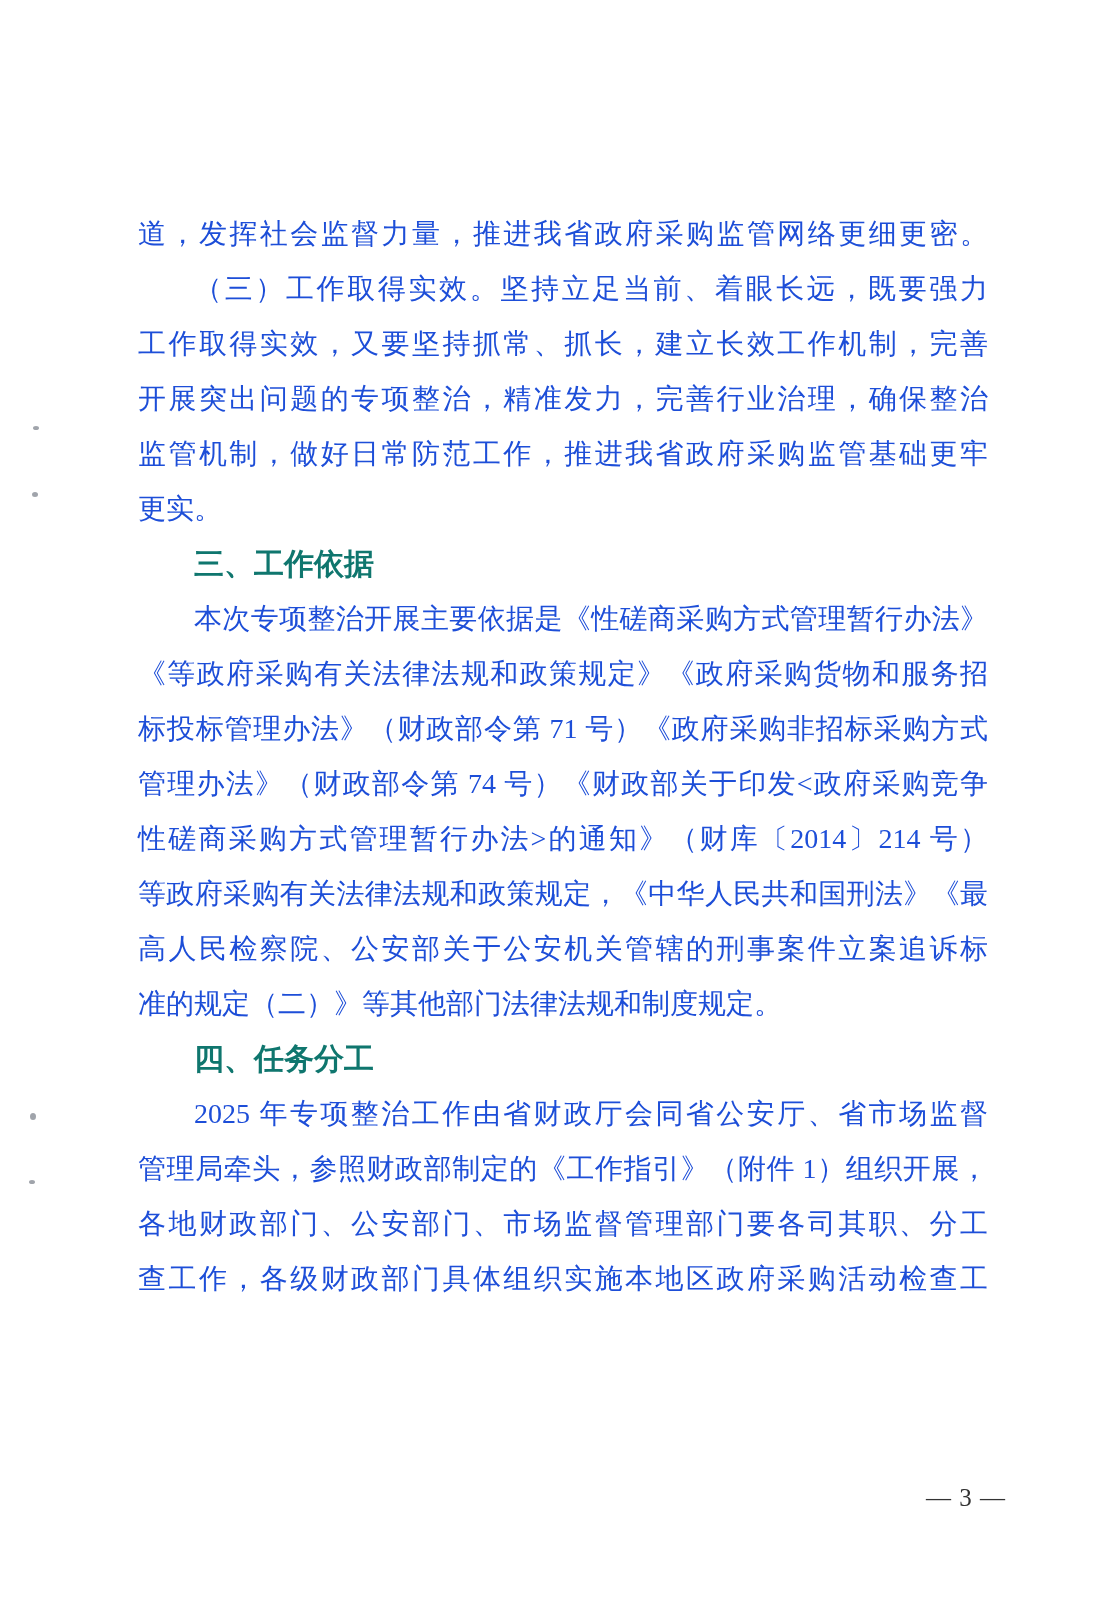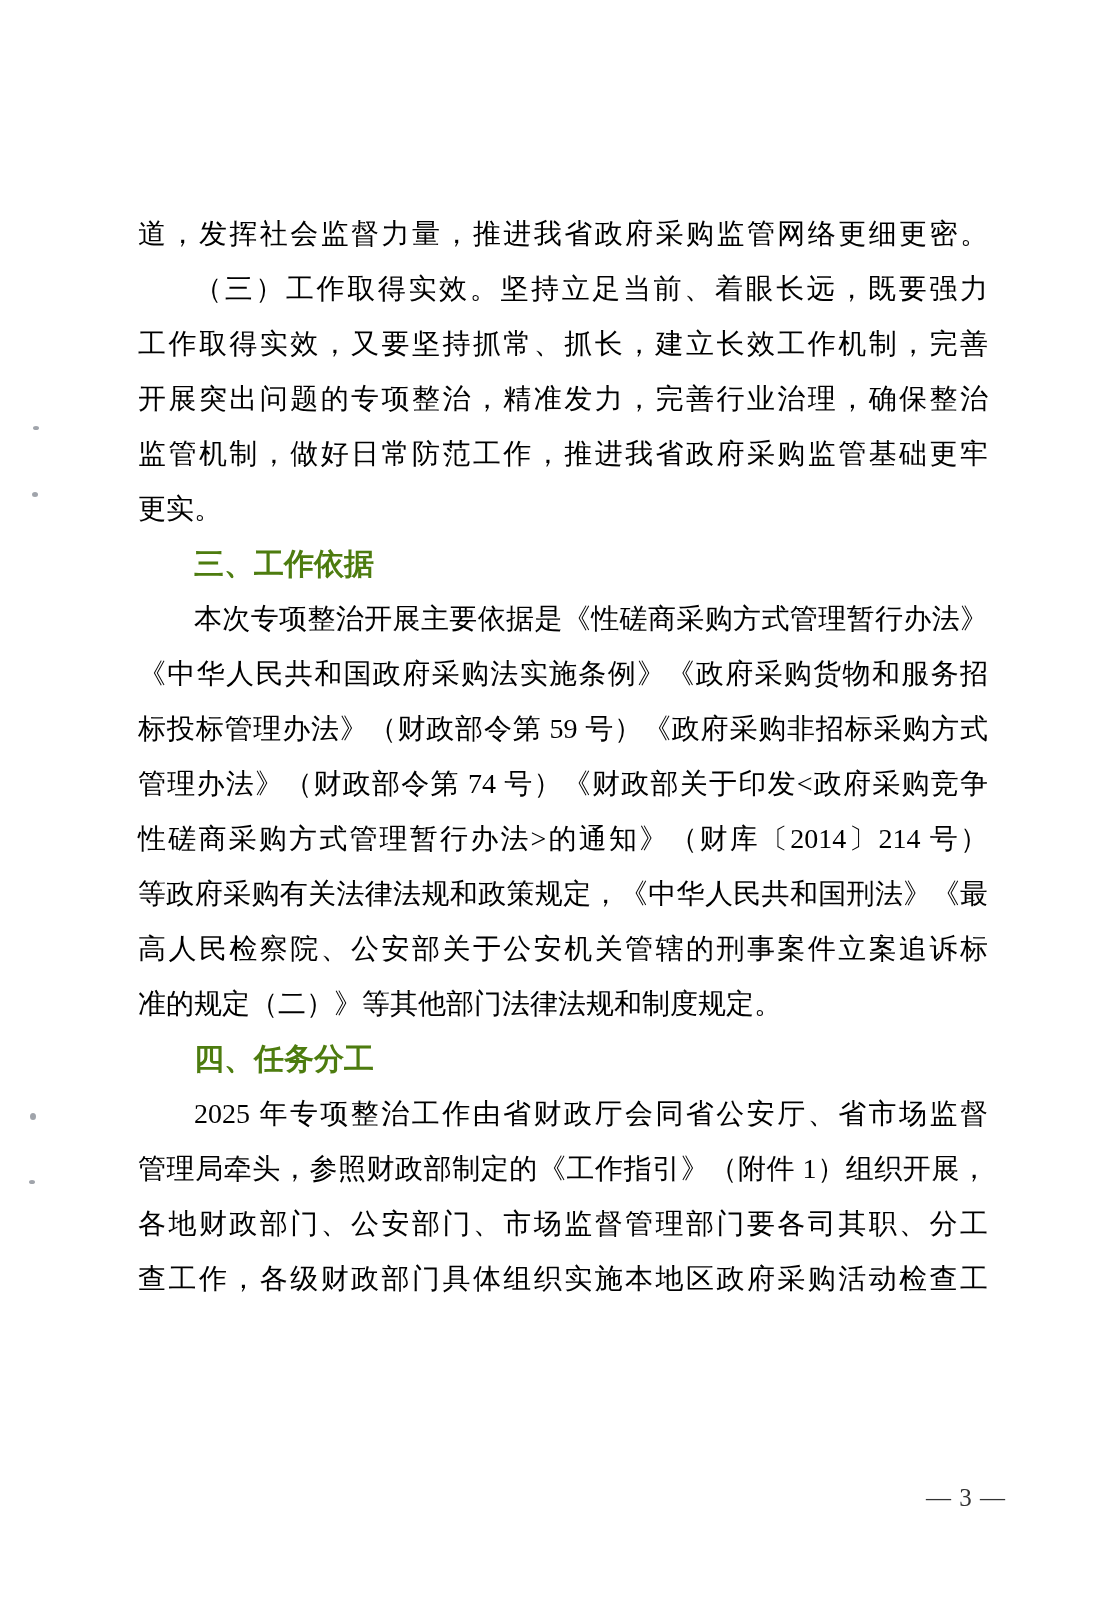--- a/index.html
+++ b/index.html
@@ -18,21 +18,21 @@
   .content {
     position: absolute;
     left: 138px;
     top: 206px;
     width: 850px;
   }
   .line {
     height: 55px;
     line-height: 55px;
     font-size: 28px;
-    color: #000000;
+    color: #1d4ed8;
     font-family: "Liberation Serif", "DejaVu Serif", serif;
     text-align: justify;
     text-align-last: justify;
     overflow: visible;
     white-space: nowrap;
   }
   .line.jst {
     white-space: normal;
     height: 55px;
   }
@@ -43,21 +43,21 @@
   }
   .line.indent {
     text-indent: 56px;
   }
   .heading {
     height: 55px;
     line-height: 55px;
     font-family: "Liberation Sans", "DejaVu Sans", sans-serif;
     font-weight: 700;
     font-size: 30px;
-    color: #4d7c0f;
+    color: #0f766e;
     text-align: left;
     text-align-last: left;
     text-indent: 56px;
     white-space: nowrap;
   }
   .page-number {
     position: absolute;
     top: 1482px;
     left: 920px;
     width: 92px;
@@ -91,22 +91,22 @@
 
     <div class="line jst indent">（三）工作取得实效。坚持立足当前、着眼长远，既要强力</div>
     <div class="line jst">工作取得实效，又要坚持抓常、抓长，建立长效工作机制，完善</div>
     <div class="line jst">开展突出问题的专项整治，精准发力，完善行业治理，确保整治</div>
     <div class="line jst">监管机制，做好日常防范工作，推进我省政府采购监管基础更牢</div>
     <div class="line end">更实。</div>
 
     <div class="heading">三、工作依据</div>
 
     <div class="line jst indent">本次专项整治开展主要依据是《性磋商采购方式管理暂行办法》</div>
-    <div class="line jst">《中华人民共和国政府采购法实施条例》《政府采购货物和服务招</div>
-    <div class="line jst">标投标管理办法》（财政部令第 59 号）《政府采购非招标采购方式</div>
+    <div class="line jst">《等政府采购有关法律法规和政策规定》《政府采购货物和服务招</div>
+    <div class="line jst">标投标管理办法》（财政部令第 71 号）《政府采购非招标采购方式</div>
     <div class="line jst">管理办法》（财政部令第 74 号）《财政部关于印发&lt;政府采购竞争</div>
     <div class="line jst">性磋商采购方式管理暂行办法&gt;的通知》（财库〔2014〕214 号）</div>
     <div class="line jst">等政府采购有关法律法规和政策规定，《中华人民共和国刑法》《最</div>
     <div class="line jst">高人民检察院、公安部关于公安机关管辖的刑事案件立案追诉标</div>
     <div class="line end">准的规定（二）》等其他部门法律法规和制度规定。</div>
 
     <div class="heading">四、任务分工</div>
 
     <div class="line jst indent">2025 年专项整治工作由省财政厅会同省公安厅、省市场监督</div>
     <div class="line jst">管理局牵头，参照财政部制定的《工作指引》（附件 1）组织开展，</div>

